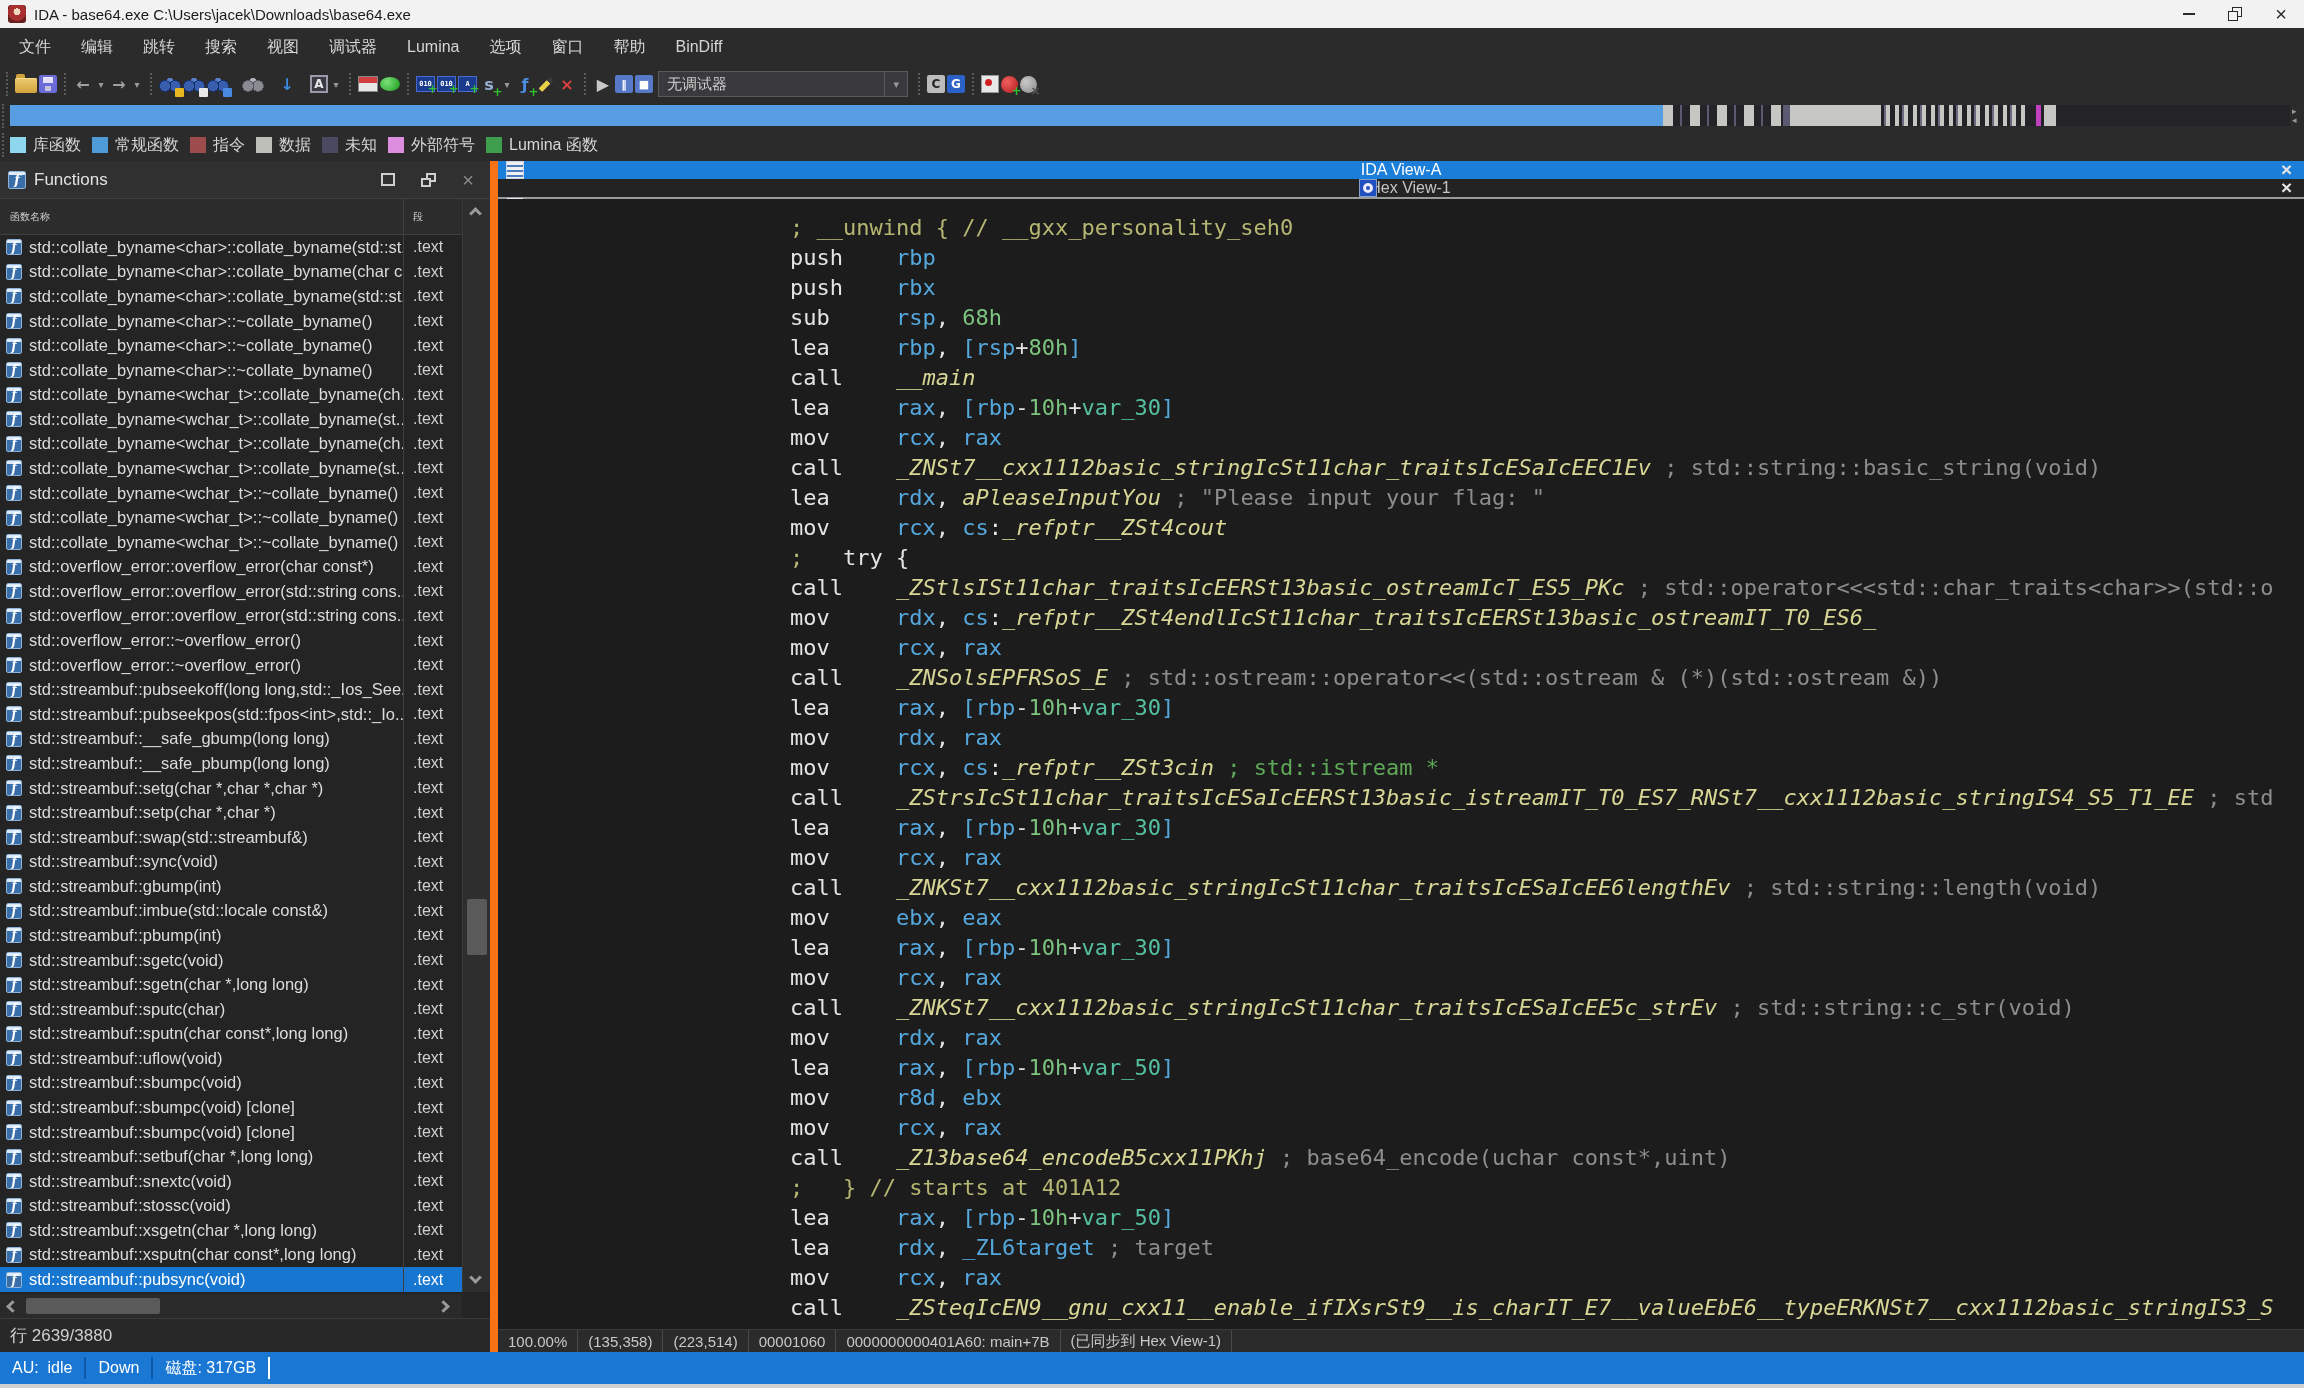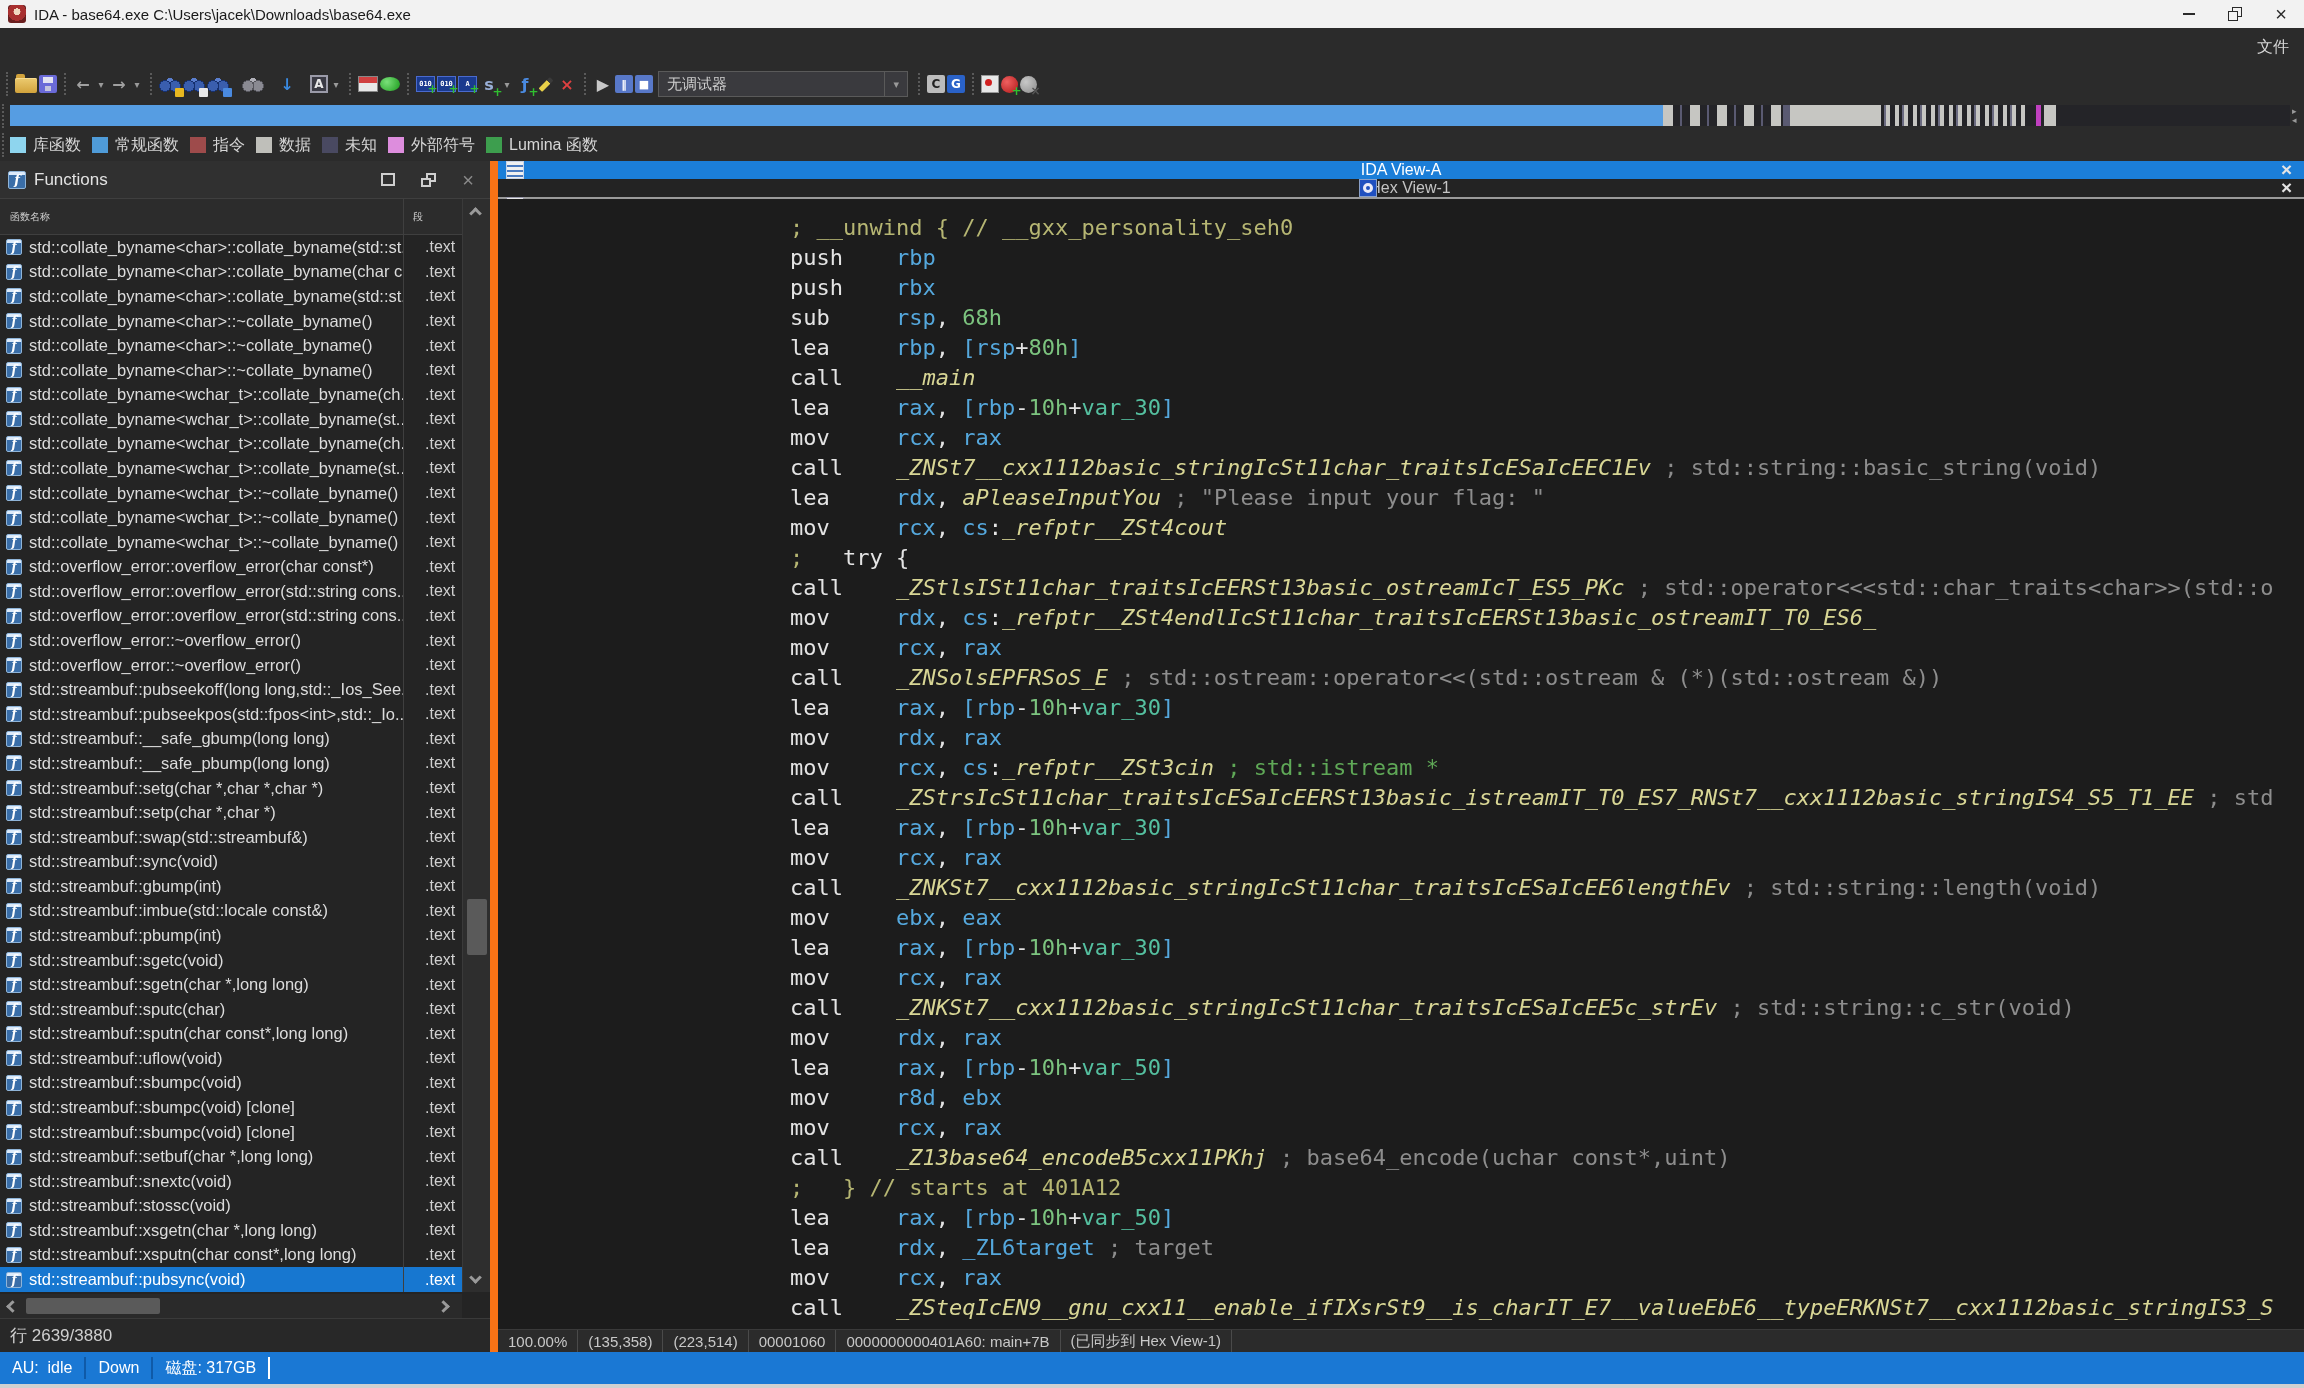--- a/index.html
+++ b/index.html
@@ -17,21 +17,21 @@
   .wbtn{width:46px;height:100%;display:flex;align-items:center;justify-content:center;color:#2a2a2a;}
   .glyph-min{width:12px;height:2px;background:#2a2a2a;}
   .glyph-restore{position:relative;width:12px;height:12px;}
   .glyph-restore i{position:absolute;border:1.5px solid #2a2a2a;width:10px;height:10px;background:var(--titlebar-bg);}
   .glyph-restore i:first-child{right:-1px;top:-1px;}
   .glyph-restore i:last-child{left:-1px;bottom:-1px;}
   .glyph-close{font-size:20px;line-height:20px;}
 
   
   .menubar{position:absolute;left:0;top:28px;width:2304px;height:38px;background:var(--chrome-bg);
-           display:flex;align-items:flex-end;padding-left:4px;flex-direction:column;}
+           display:flex;align-items:flex-start;padding-left:4px;}
   .menu-item{padding:0 15px;font-size:16px;color:#d6d6d6;line-height:38px;}
 
   
   .toolbar{position:absolute;left:0;top:66px;width:2304px;height:36px;background:var(--chrome-bg);
            display:flex;align-items:center;padding-left:4px;}
   .handle{border-left:2px dotted #5a5a5a;height:24px;margin:0 6px 0 2px;}
   .tk-sep{border-left:2px dotted #5a5a5a;height:22px;margin:0 6px;}
   .ticon{width:20px;height:20px;display:flex;align-items:center;justify-content:center;
          position:relative;margin:0 1px;flex:none;}
   .tk-g{font:700 16px "DejaVu Sans",sans-serif;}
@@ -114,21 +114,21 @@
   .fph-name{flex:1;padding-left:10px;}
   .fph-seg{width:87px;border-left:1px solid #3f3f3f;padding-left:9px;align-self:stretch;display:flex;align-items:center;}
   .fp-list{position:absolute;left:0;top:74px;width:100%;height:1057px;overflow:hidden;}
   .fn-row{height:24.58px;display:flex;align-items:center;padding-left:6px;}
   .fn-row.selected{background:var(--selection-blue);}
   .fn-ico{width:16px;height:16px;flex:none;margin-right:7px;border-radius:2px;border:1px solid #8fb4d8;color:#fff;
           background:linear-gradient(180deg,#dceafa 0 3px,#3a6ea8 3px);font:italic 700 12px "DejaVu Serif",serif;
           display:flex;align-items:center;justify-content:center;}
   .fn-name{flex:1;font-size:16.5px;color:#dcdcdc;white-space:nowrap;overflow:hidden;}
   .fn-row.selected .fn-name,.fn-row.selected .fn-seg{color:#fff;}
-  .fn-seg{width:87px;flex:none;font-size:16px;color:#d0d0d0;padding-left:21px;border-left:1px solid #3f3f3f;
+  .fn-seg{width:87px;flex:none;font-size:16px;color:#d0d0d0;padding-left:9px;border-left:1px solid #3f3f3f;
           align-self:stretch;display:flex;align-items:center;}
   .fp-vscroll{position:absolute;left:462px;top:38px;width:28px;height:1093px;background:#2e2e2e;border-left:1px solid #3a3a3a;}
   .chev{width:9px;height:9px;border-right:3px solid #9a9a9a;border-bottom:3px solid #9a9a9a;display:block;}
   .chev-up{transform:rotate(-135deg);}  .chev-down{transform:rotate(45deg);}
   .chev-left{transform:rotate(135deg);} .chev-right{transform:rotate(-45deg);}
   .vs-up{position:absolute;top:10px;left:8px;}
   .vs-down{position:absolute;bottom:10px;left:8px;}
   .vs-thumb{position:absolute;left:4px;top:700px;width:20px;height:56px;background:#5a5a5a;border-radius:2px;}
   .fp-hscroll{position:absolute;left:0;top:1133px;width:462px;height:24px;background:#2a2a2a;display:flex;align-items:center;}
   .hs-left{margin-left:8px;} .hs-right{margin-left:auto;margin-right:14px;}

